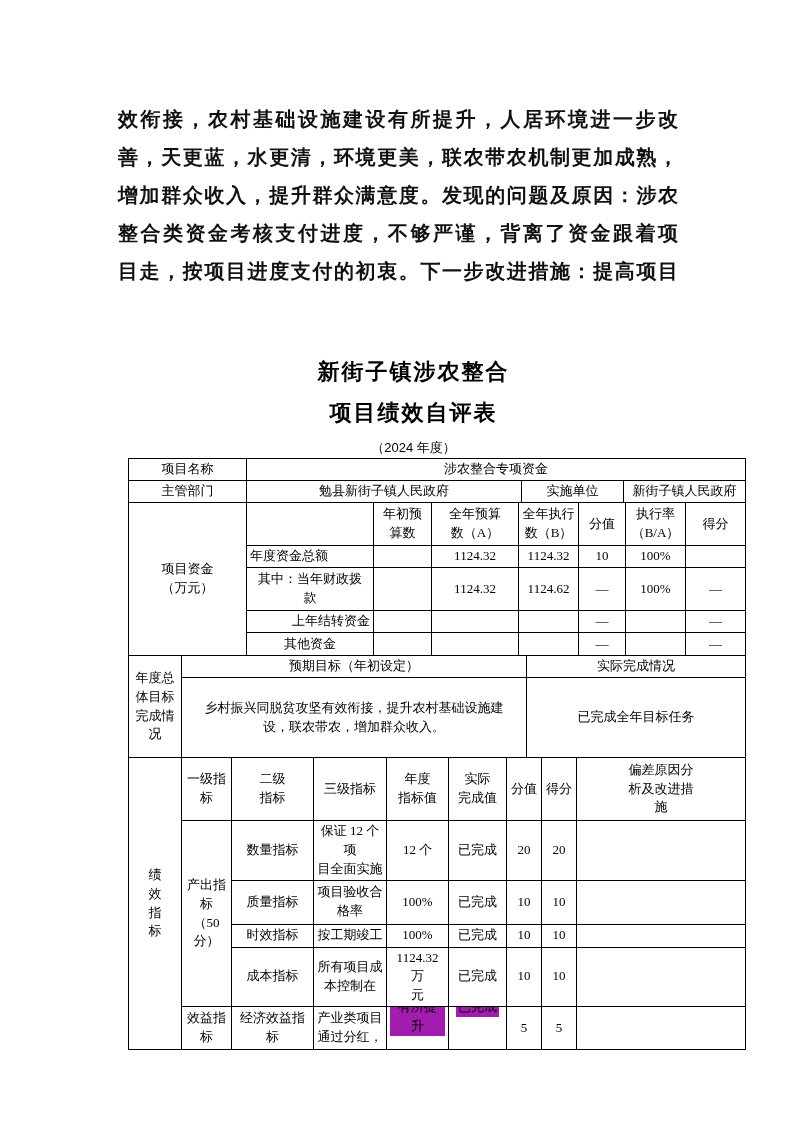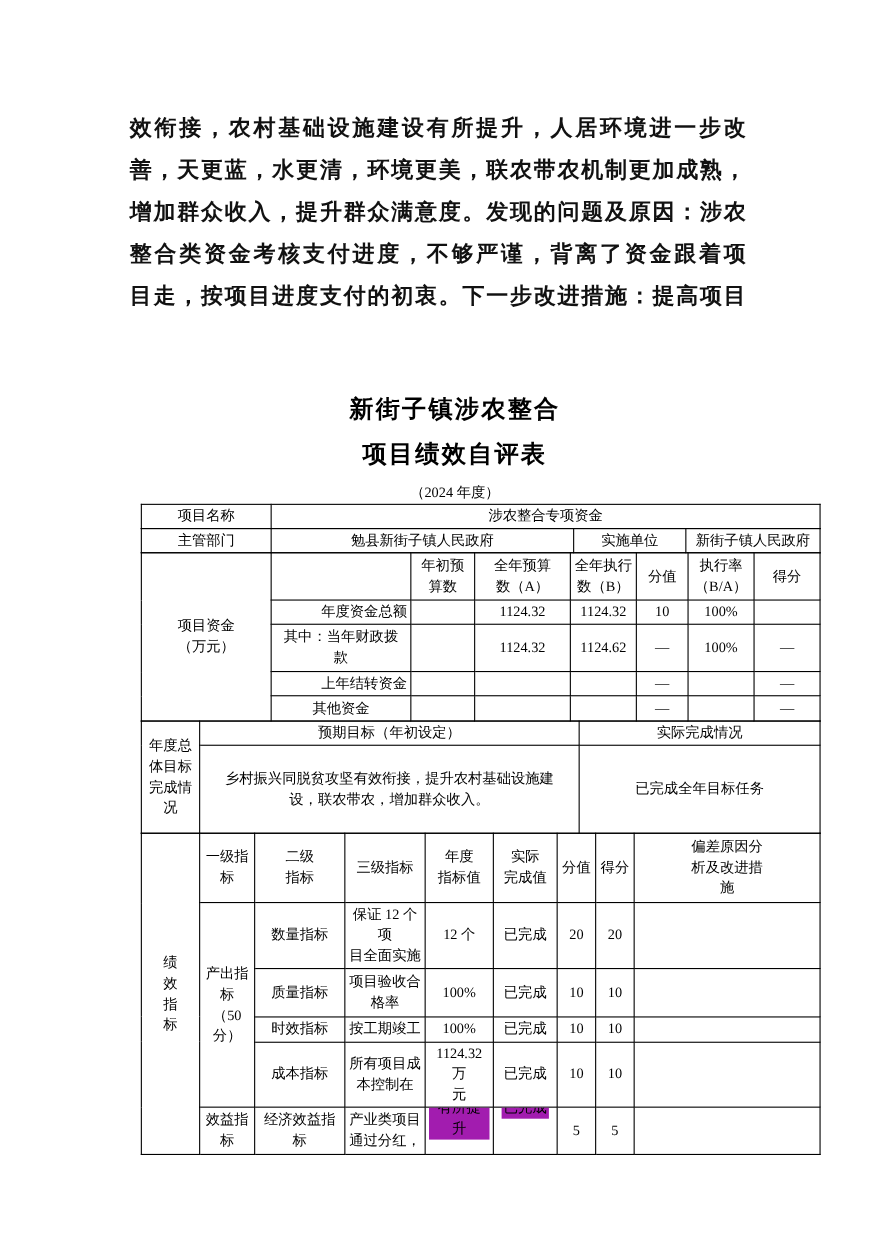--- a/index.html
+++ b/index.html
@@ -19,42 +19,41 @@
     font-size: 20px;
     font-weight: 600;
     color: #111111;
   }
   .intro .iline {
     height: 38px;
     line-height: 38px;
     text-align: justify;
     text-align-last: justify;
     white-space: nowrap;
-    font-family: Liberation Mono, monospace;
   }
   .intro .iline.last {
     text-align-last: left;
   }
   
   .titles {
     position: absolute;
     top: 358px; left: 105px; width: 617px;
     text-align: center;
     font-family: "Liberation Sans", sans-serif;
   }
   .titles .t1, .titles .t2 {
     font-size: 22px;
     font-weight: 700;
     letter-spacing: 2px;
     line-height: 28px;
   }
   .titles .t2 { margin-top: 13px; }
   .titles .sub {
     margin-top: 13px;
-    font-family: Liberation Serif, serif;
+    font-family: Liberation Sans, sans-serif;
     font-size: 13px;
     font-weight: 400;
     letter-spacing: 0;
     line-height: 16px;
   }
   
   .doc-table {
     position: absolute;
     top: 458px; left: 105px; width: 617px;
     font-family: "Liberation Serif", serif;
@@ -71,21 +70,21 @@
   td, th {
     border: 1px solid #000000;
     padding: 1px 3px;
     text-align: center;
     vertical-align: middle;
     font-weight: 400;
     white-space: pre-line;
     line-height: 1.45;
     overflow: hidden;
   }
-  .al { text-align: right; }
+  .al { text-align: left; }
   .ar { text-align: right; }
   td.raise { vertical-align: top; }
   td.raise .lift { position: relative; top: -10px; display: inline-block; background: #a21caf; padding: 0 2px; }
 </style>
 </head>
 <body>
 
 <div class="page">
 
   <div class="intro">

